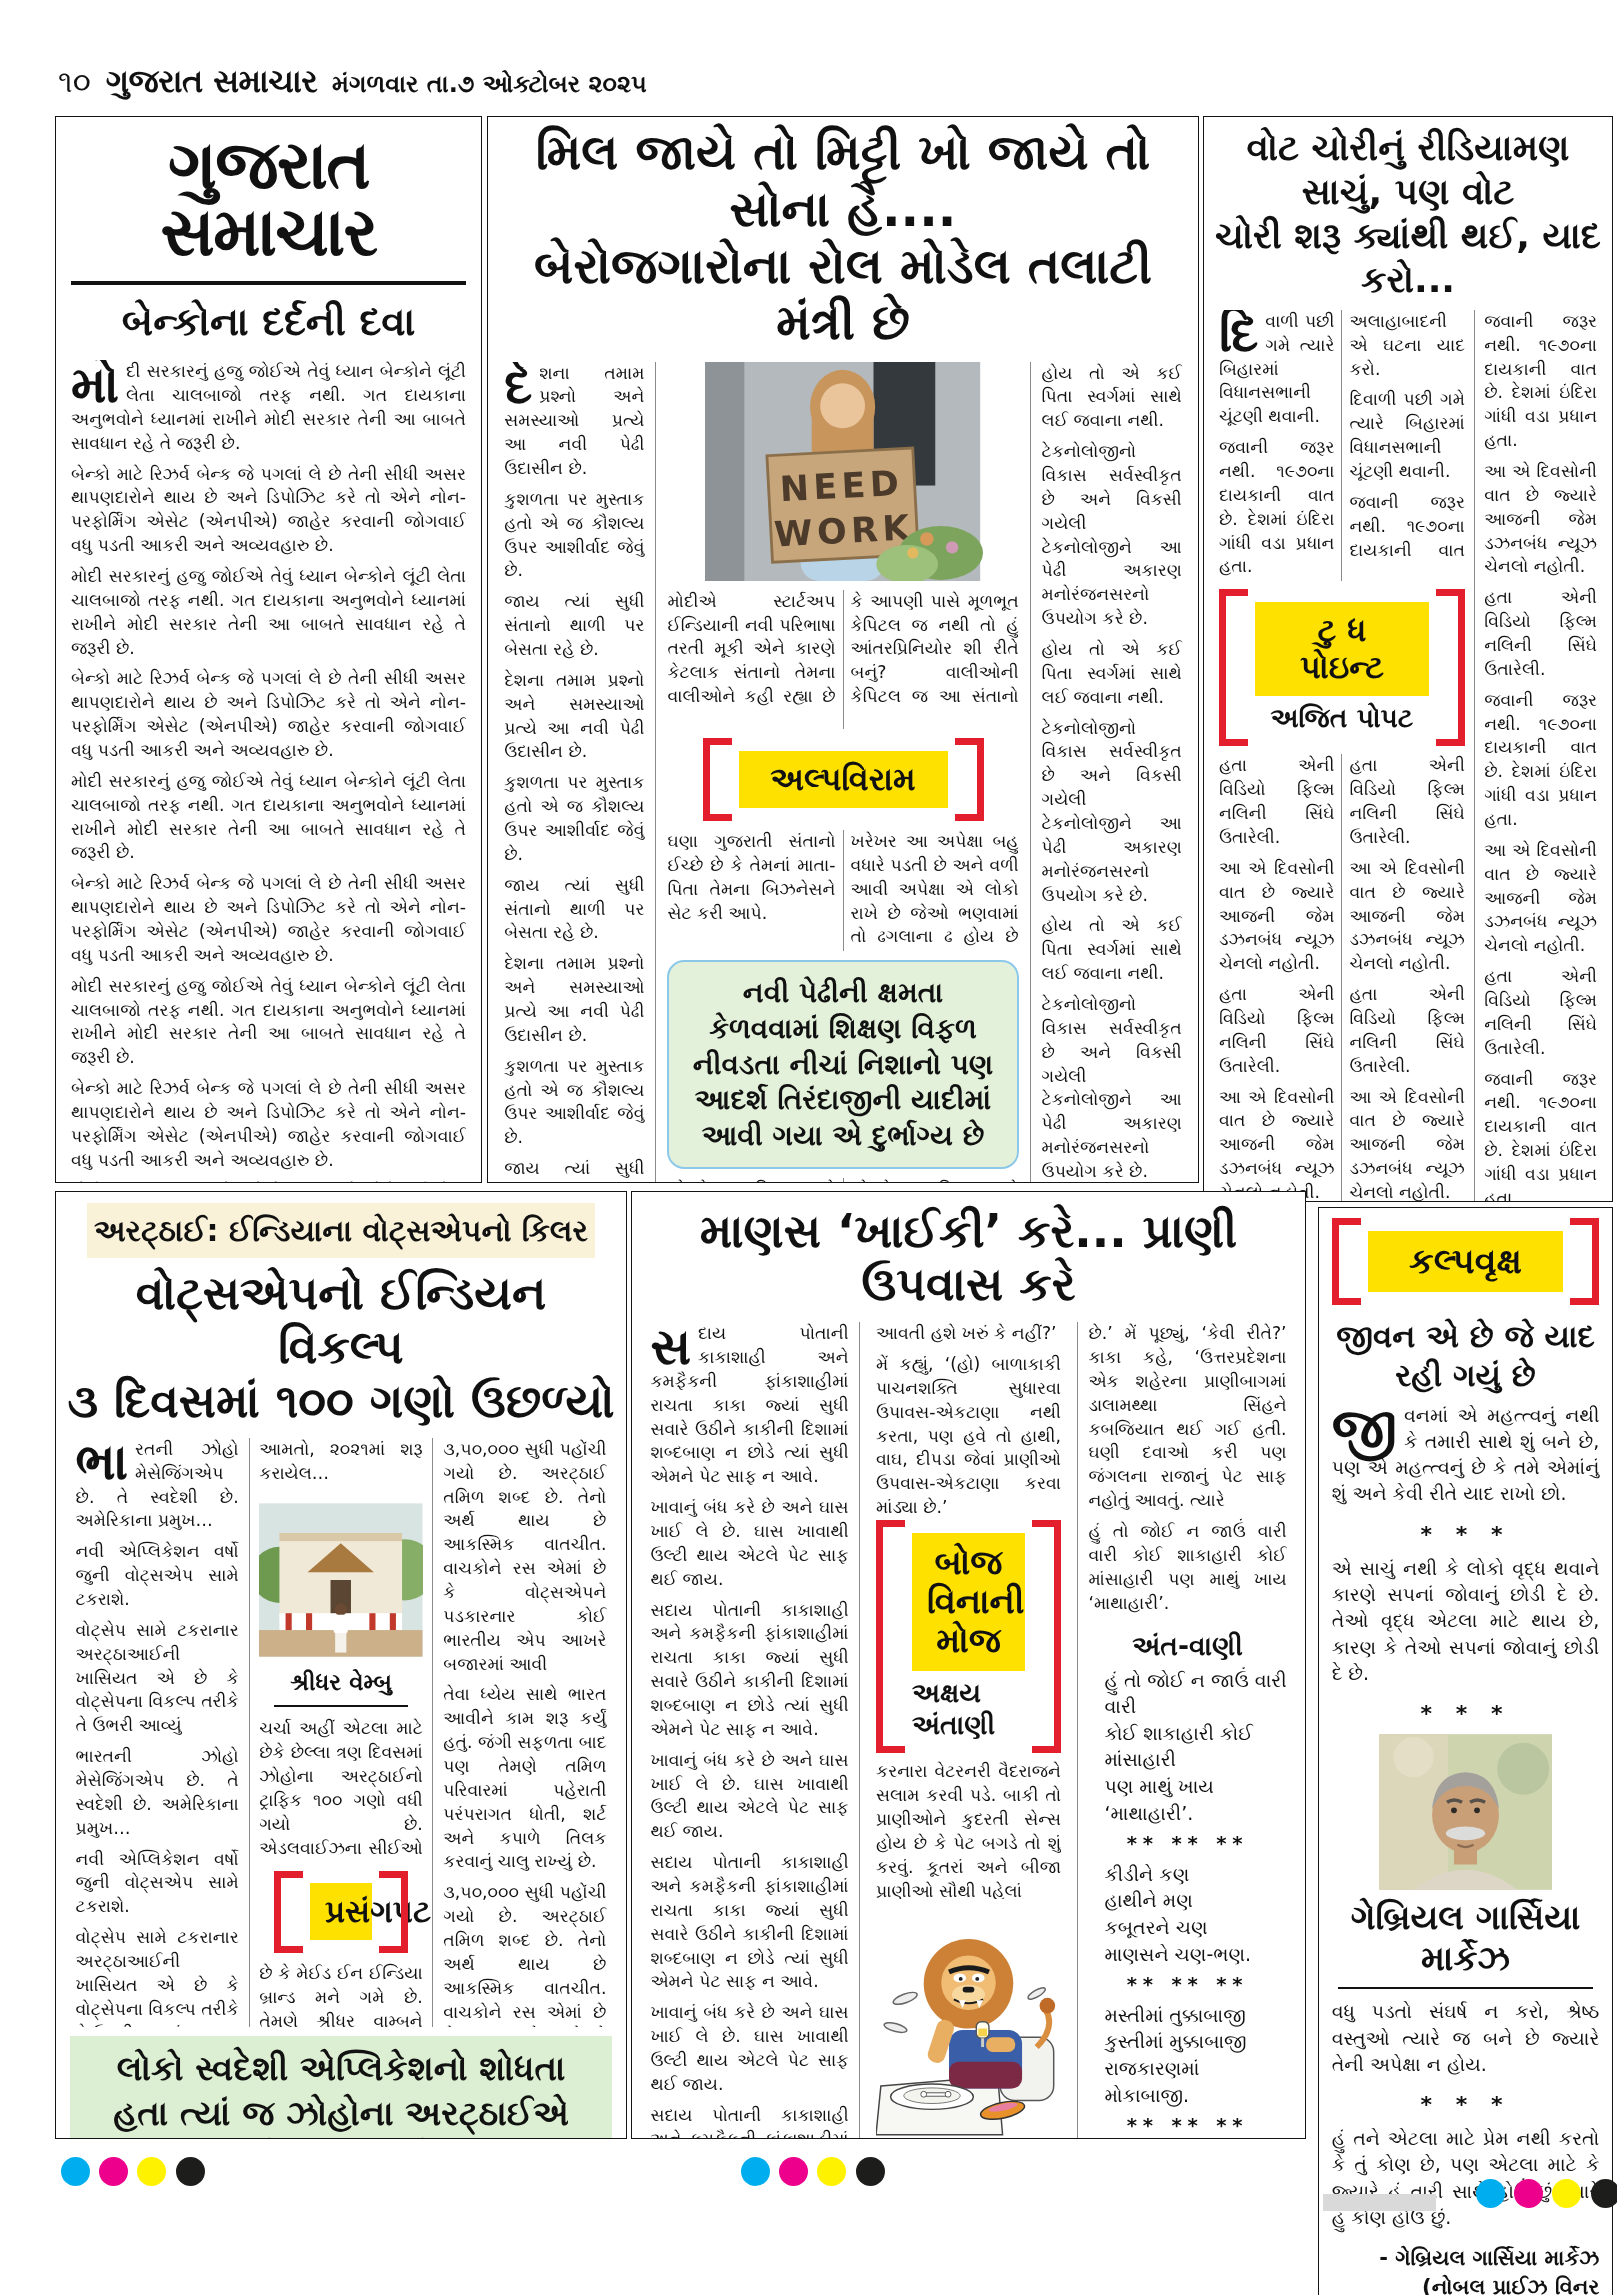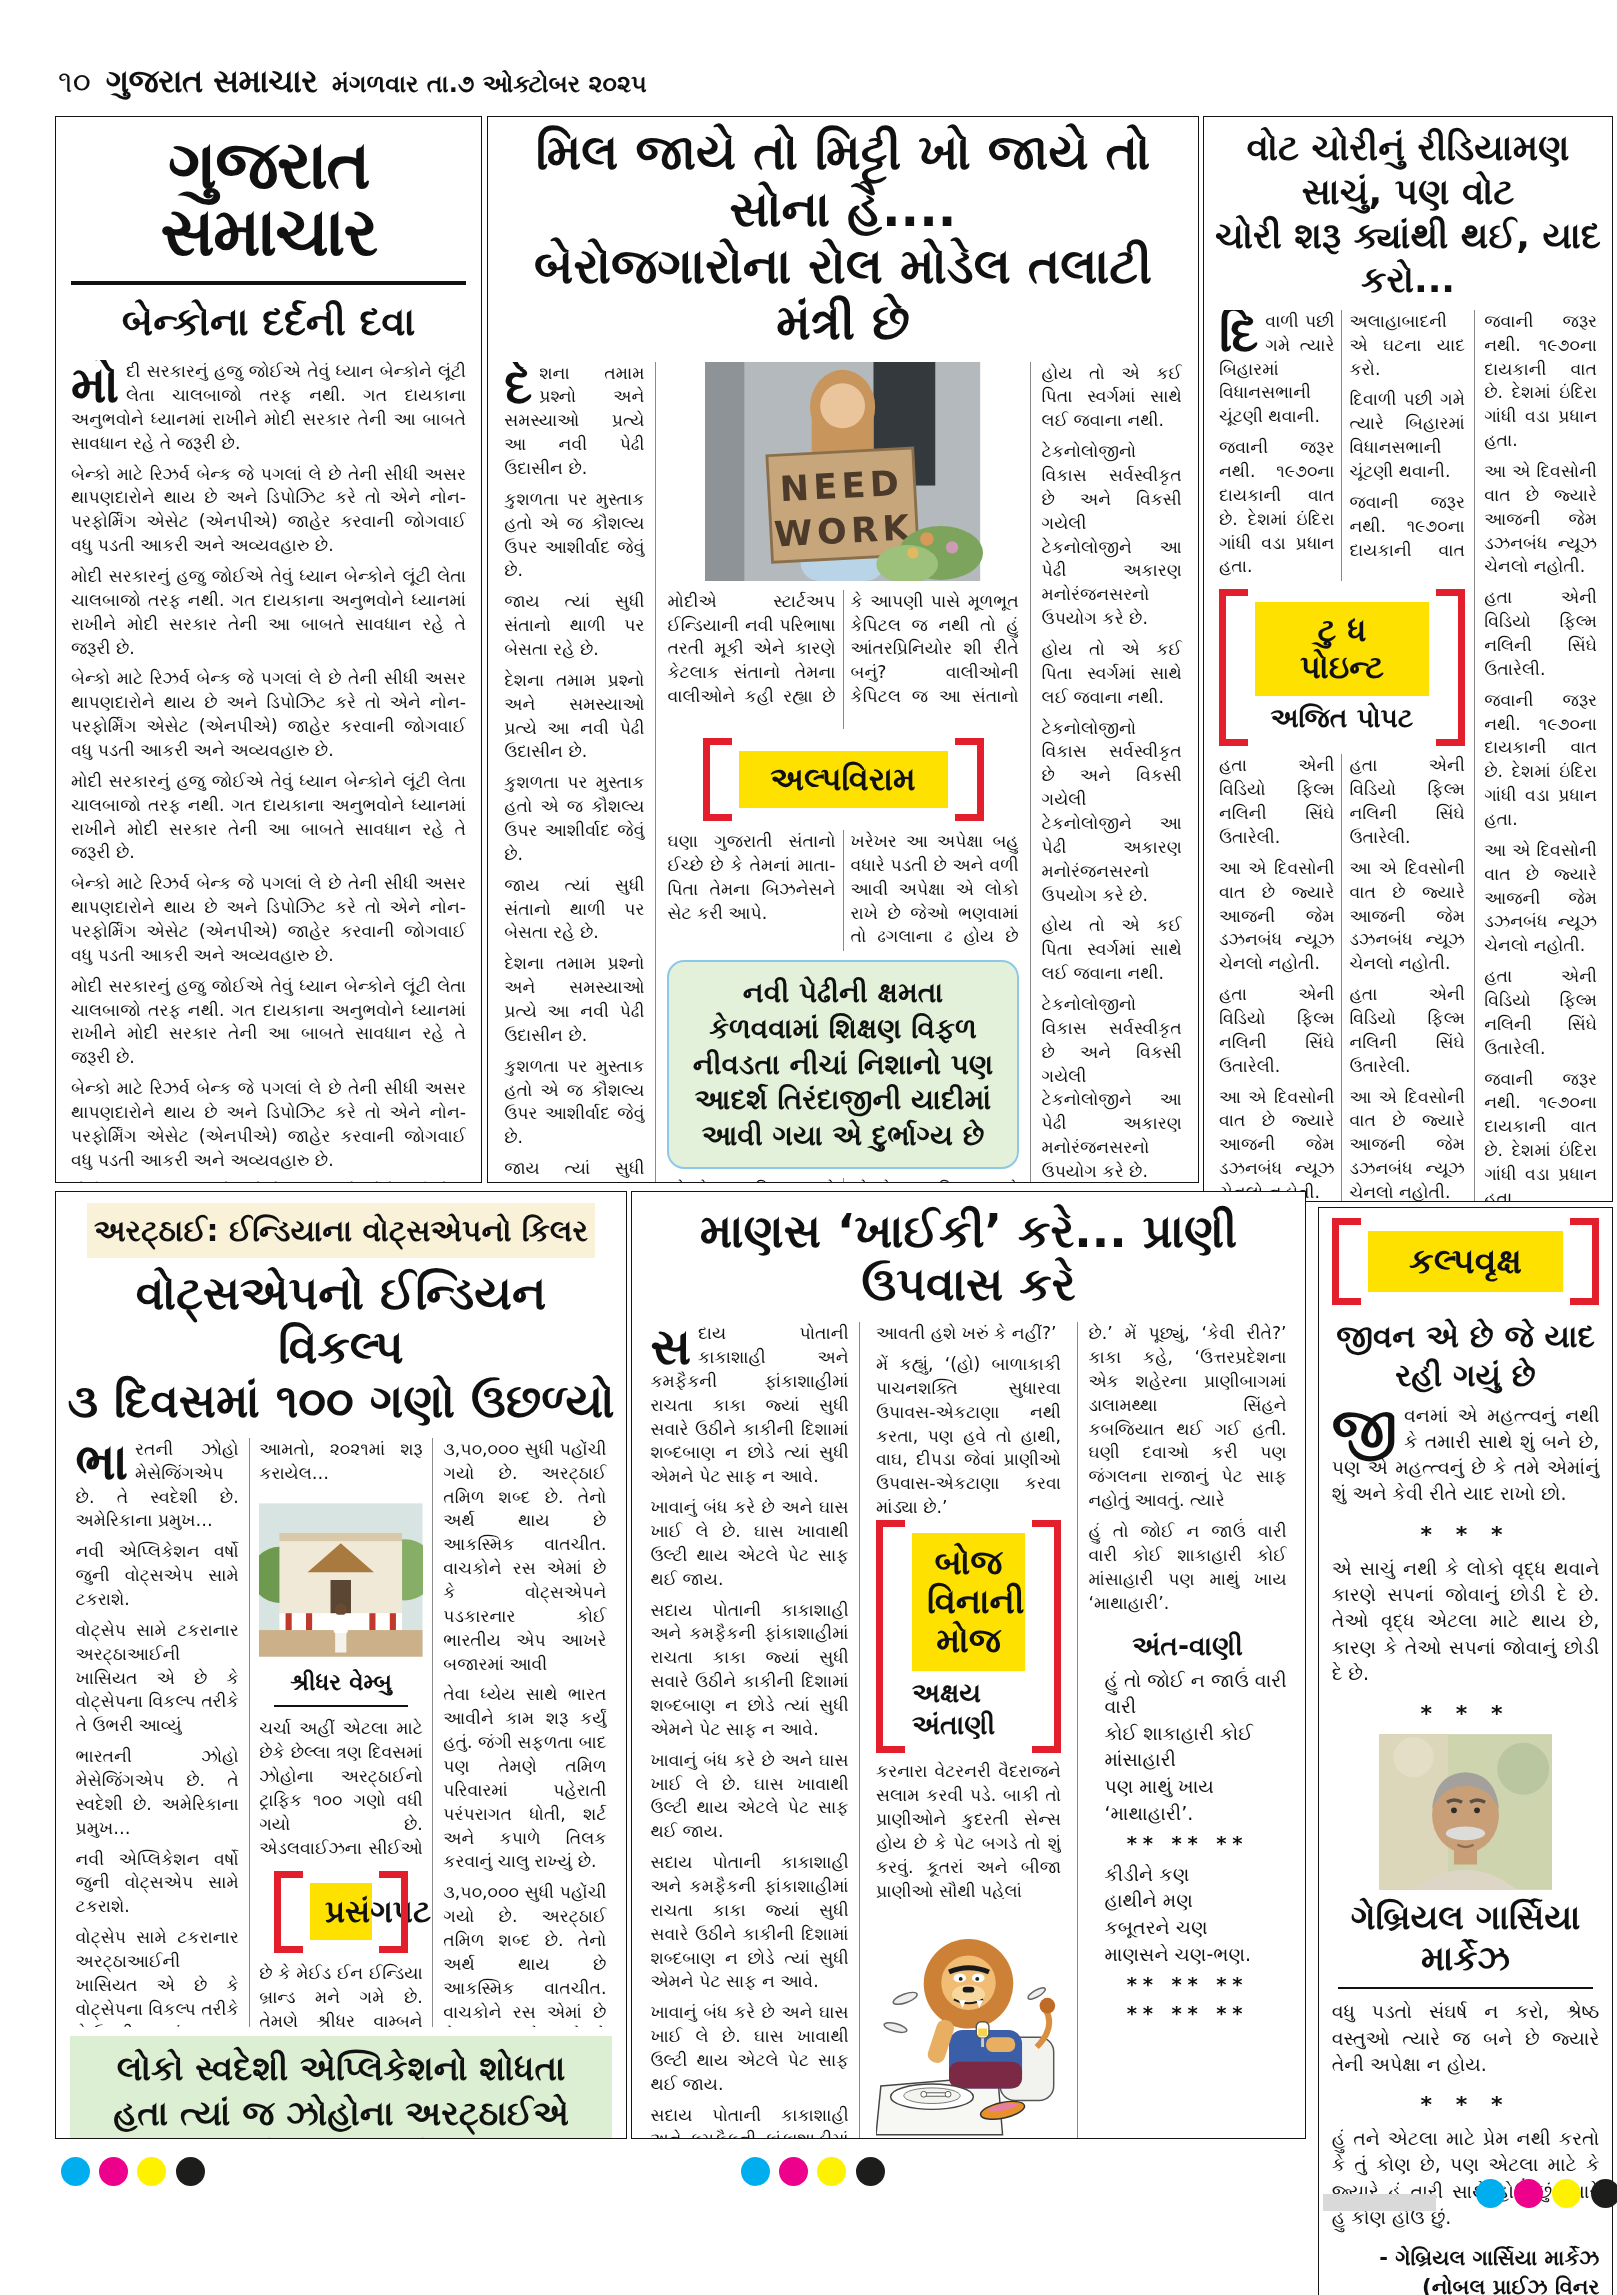--- a/index.html
+++ b/index.html
@@ -371,20 +371,23 @@
         <div>
             <p class="verse">હું તો જોઈ ન જાઉં વારી વારી
 કોઈ શાકાહારી કોઈ માંસાહારી
 પણ માથું ખાય ‘માથાહારી’.</p>
             <div class="vsep">** ** **</div>
             <p class="verse">કીડીને કણ
 હાથીને મણ
 કબૂતરને ચણ
 માણસને ચણ-ભણ.</p>
             <div class="vsep">** ** **</div>
+            <p class="verse">મસ્તીમાં તુક્કાબાજી
+કુસ્તીમાં મુક્કાબાજી
+રાજકારણમાં મોકાબાજી.</p>
             <div class="vsep">** ** **</div>
           </div>
       </div>
     </div>
   </section>
 
   <section class="box kalpa">
     <div class="bbox kv">
       <div class="ylabel">કલ્પવૃક્ષ</div>
     </div>

